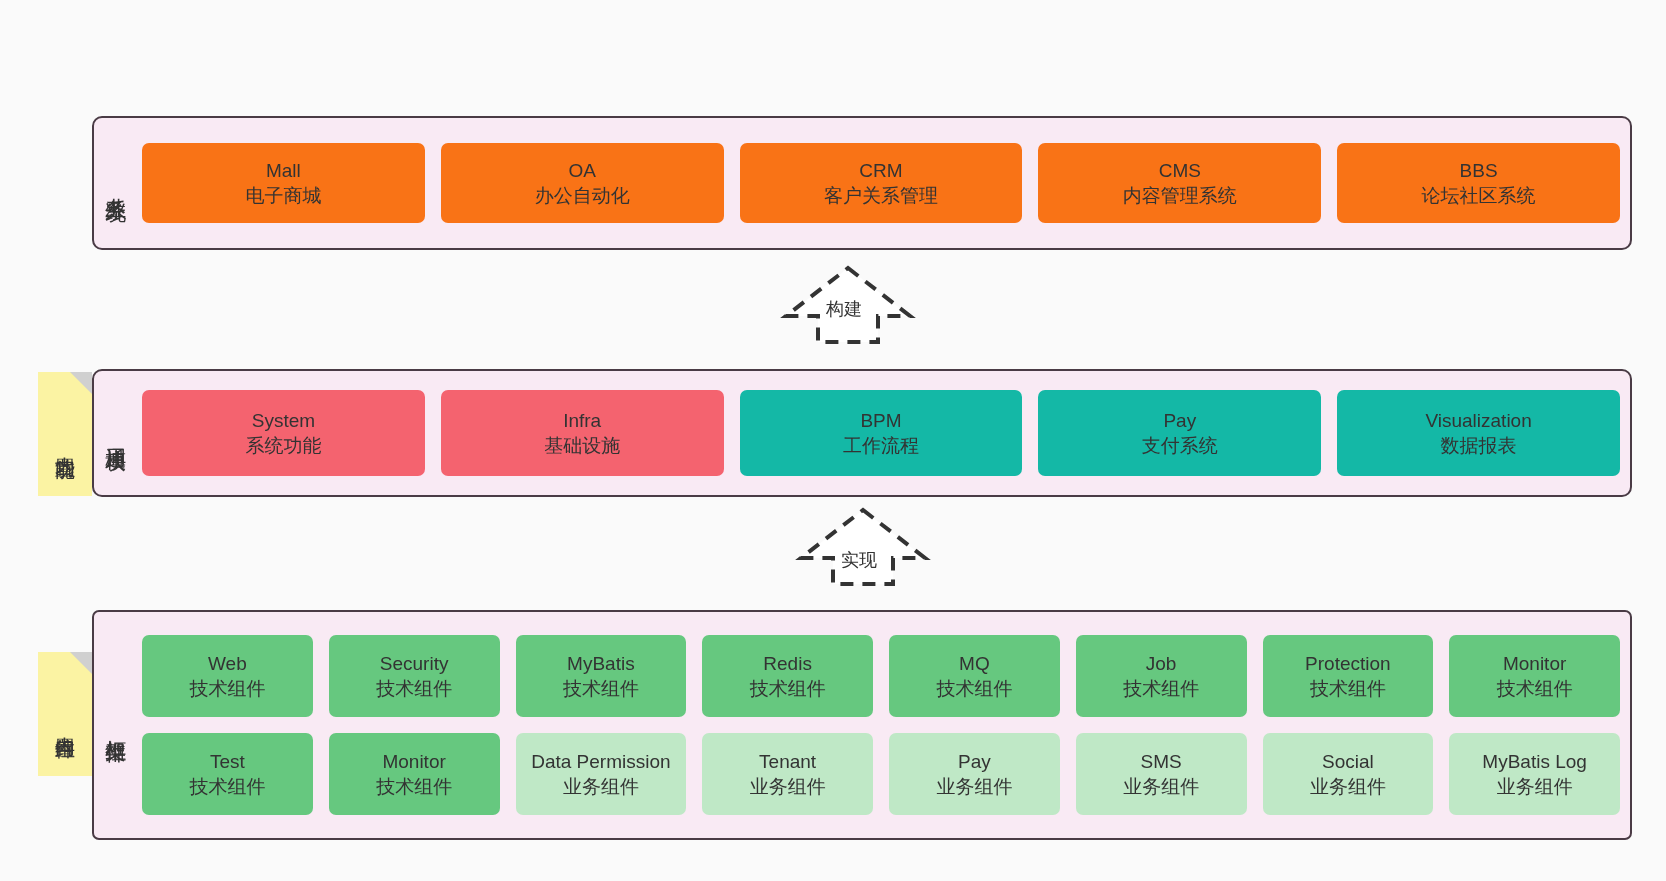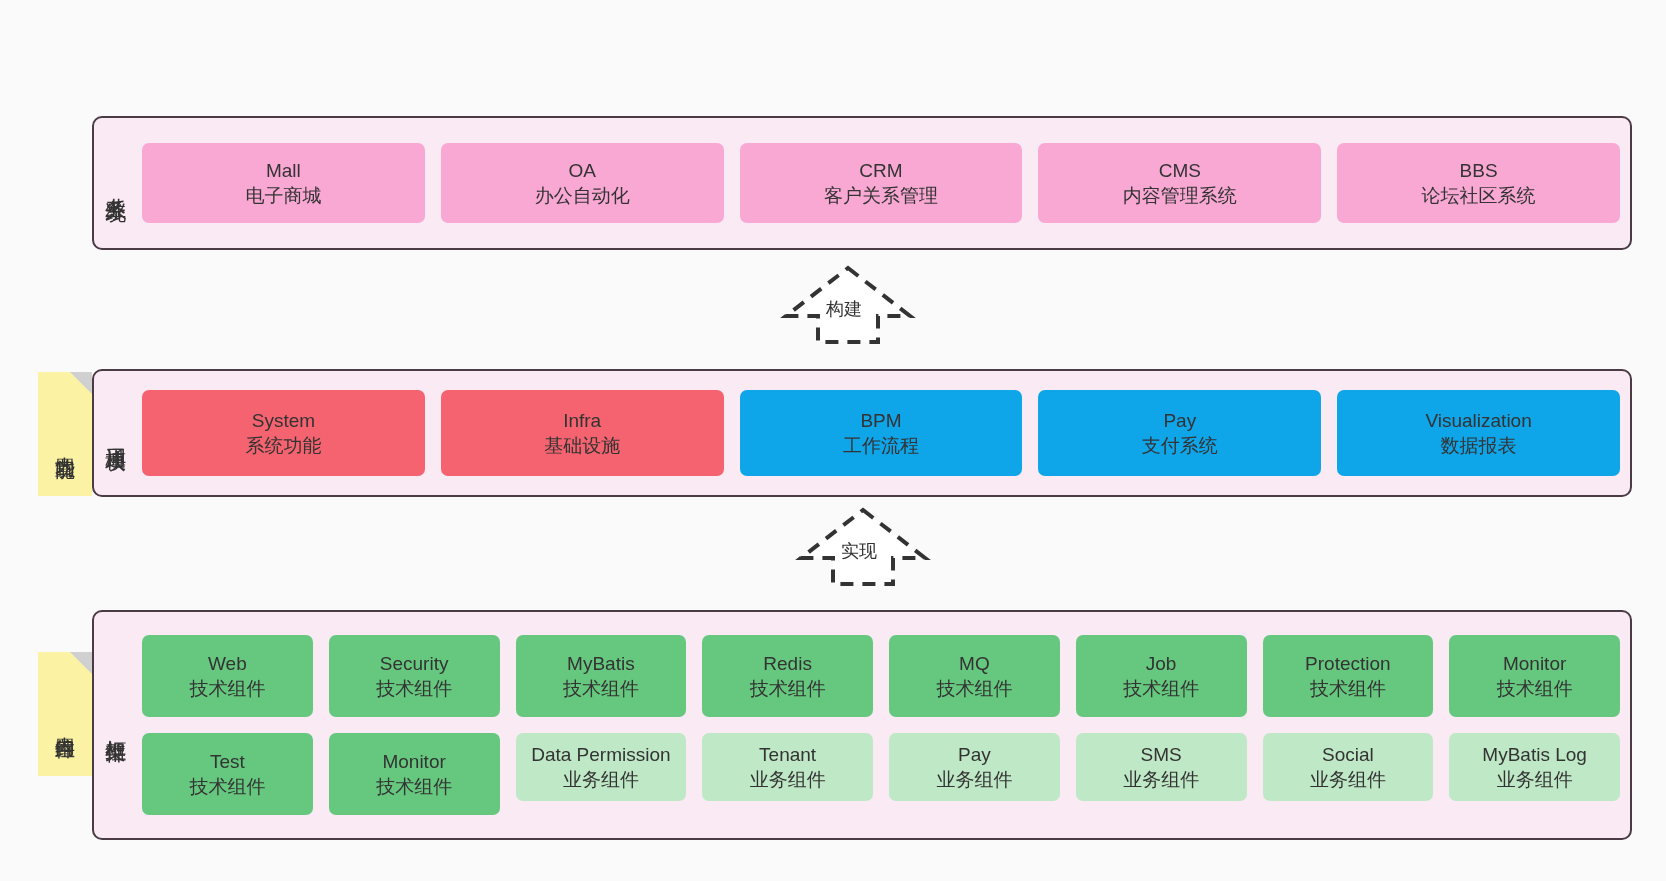--- a/index.html
+++ b/index.html
@@ -76,25 +76,25 @@
     text-align: center;
     font-size: 19px;
     line-height: 1.32;
     color: #333333;
     box-sizing: border-box;
     padding: 4px 6px;
   }
   .card .t1 { display: block; }
   .card .t2 { display: block; }
 
-  .card-blue       { background: #f9a8d4; height: 80px; }
+  .card-blue       { background: #f97316; height: 80px; }
   .card-red        { background: #f4636f; height: 86px; align-items: center; }
-  .card-pink       { background: #0ea5e9; height: 86px; }
+  .card-pink       { background: #14b8a6; height: 86px; }
   .card-green      { background: #66c87f; height: 82px; }
-  .card-greenlight { background: #bfe8c6; height: 68px; }
+  .card-greenlight { background: #bfe8c6; height: 82px; }
 
   
   .note {
     position: absolute;
     background: #fbf3a3;
     box-sizing: border-box;
     display: flex;
     align-items: center;
     justify-content: center;
     font-size: 20px;
@@ -200,29 +200,29 @@
             <span class="t2">数据报表</span>
           </div>
         </div>
     </div>
   </div>
 
   <div class="arrow-wrap" style="left:797px; top:504px;">
     <svg width="132" height="84" viewBox="0 0 132 84">
       <path d="M 66 6 L 128 54 L 96 54 L 96 80 L 36 80 L 36 54 L 4 54 Z" fill="#ffffff" stroke="#333333" stroke-width="4" stroke-dasharray="13,9" stroke-linejoin="miter"></path>
     </svg>
-    <span class="arrow-label" style="left:44px; top:38px;">实现</span>
+    <span class="arrow-label" style="left:44px; top:47px;">实现</span>
   </div>
 
   <div class="note" id="note-framework" style="left:38px; top:652px; width:54px; height:124px;">
     <span class="fold"></span>
     <span>内置组件</span>
   </div>
 
-  <div class="band" id="band-framework" style="left:92px; top:610px; width:1540px; height:230px;">
+  <div class="band" id="band-framework" style="left:92px; top:610px; width:1540px; height:230px;border-radius:7px;">
     <div class="band-label">框架组件</div>
     <div class="band-body">
       <div class="row" id="row-framework-1">
           <div class="card card-green">
             <span class="t1">Web</span>
             <span class="t2">技术组件</span>
           </div>
           <div class="card card-green">
             <span class="t1">Security</span>
             <span class="t2">技术组件</span>

